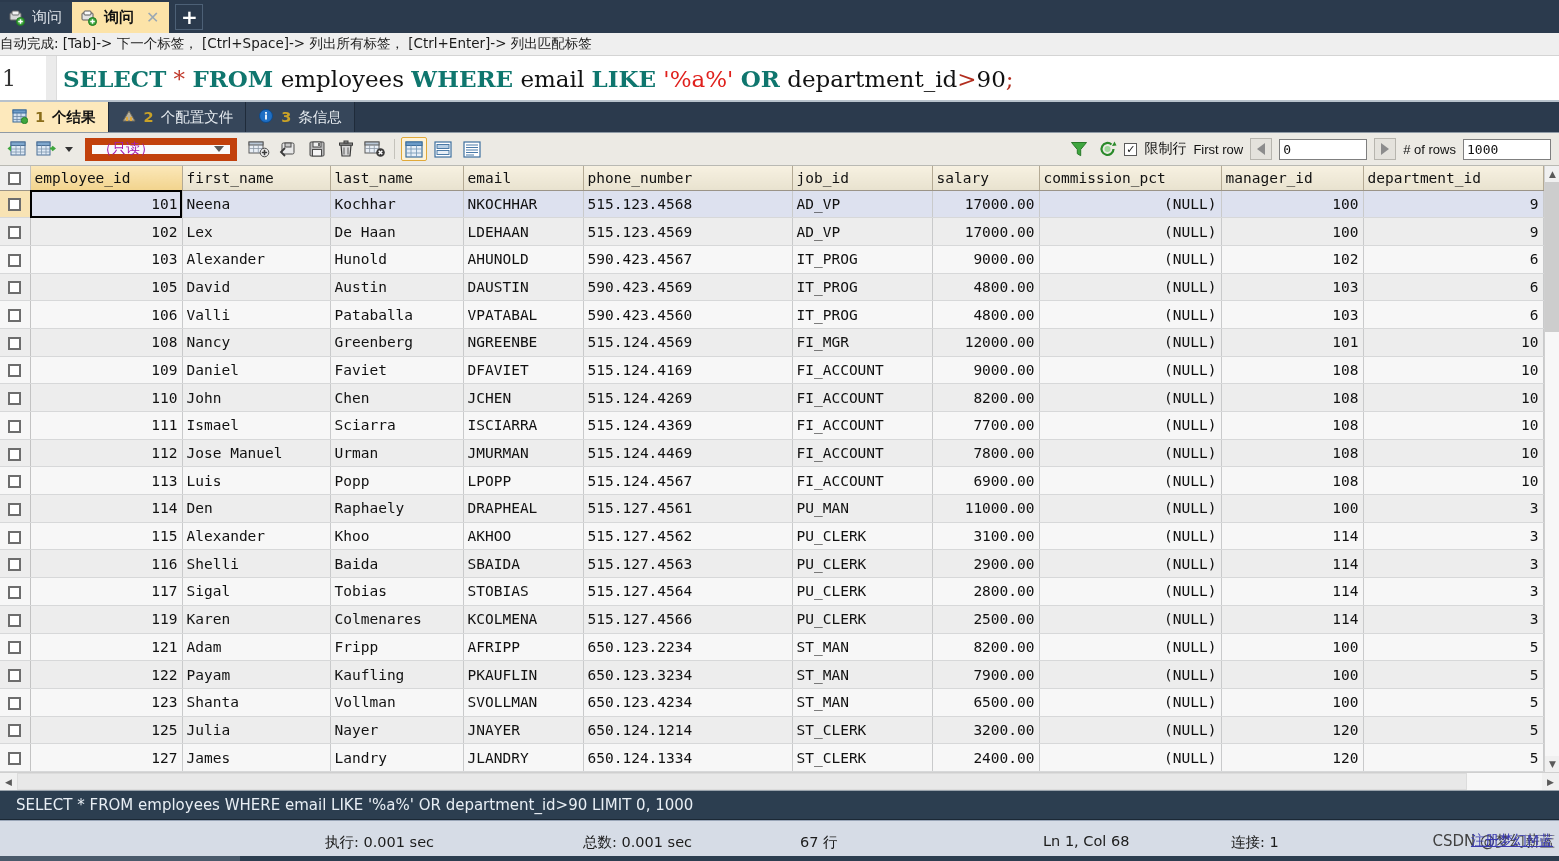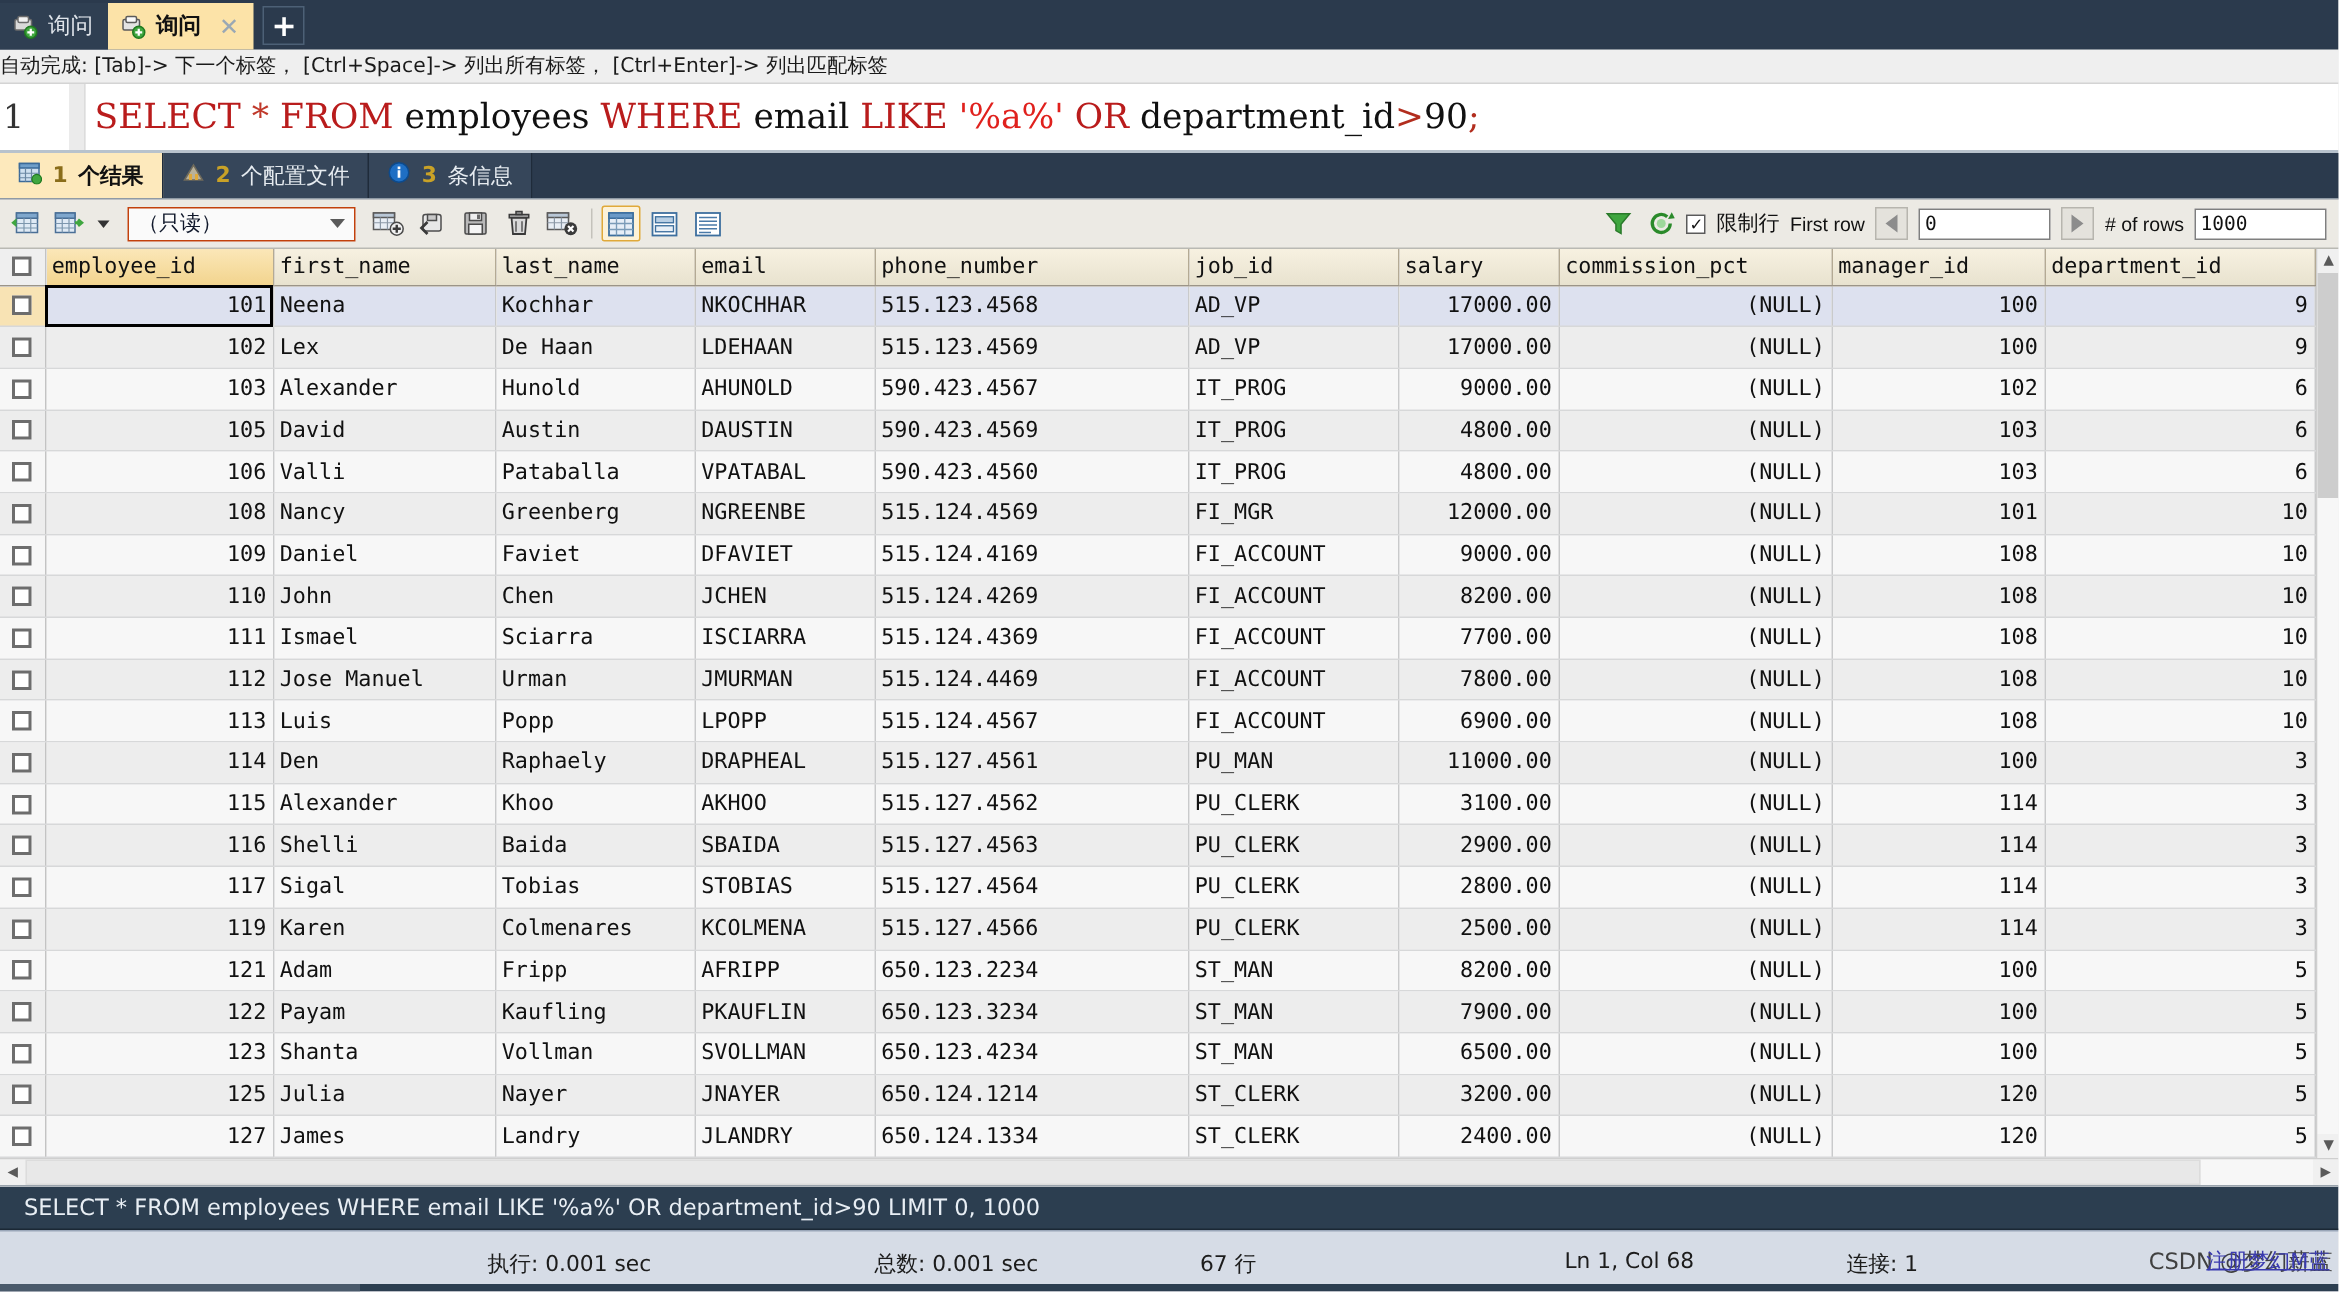--- a/index.html
+++ b/index.html
@@ -105,21 +105,21 @@
     border-right: 1px solid #dcdcdc;
   }
   .sqlline {
     font-family: "DejaVu Serif", serif;
     font-size: 23px;
     letter-spacing: 0px;
     white-space: pre;
     color: #111;
     padding-left: 6px;
   }
-  .kw  { color: #b91c1c; font-weight: normal; }
+  .kw  { color: #0f766e; font-weight: bold; }
   .str { color: #e0211d; }
   .op  { color: #c0392b; }
   .num { color: #b8452a; }
   .punct { color: #b22d1e; }
 
   
   .restabs {
     flex: 0 0 30px;
     background: #2b3a4d;
     display: flex;
@@ -167,25 +167,25 @@
     border: 1px solid #e0a93a;
     background: #fdf2d8;
   }
   .tbtn svg { display:block; }
   .tsep { width:1px; height:20px; background:#c4c2bb; margin:0 3px; }
   .viewsel {
     height: 23px;
     width: 152px;
     margin: 0 6px;
     background: #fafafa;
-    border: 1px solid #c2410c;
+    border: 7px solid #c2410c;
     display: flex; align-items: center; justify-content: space-between;
     padding: 0 6px;
     font-size: 14px;
-    color: #0f172a;
+    color: #a21caf;
     box-sizing: border-box;
     cursor: pointer;
   }
   .caret-d {
     width: 0; height: 0;
     border-left: 5px solid transparent;
     border-right: 5px solid transparent;
     border-top: 6px solid #5a5a5a;
   }
   .caret-sm {

